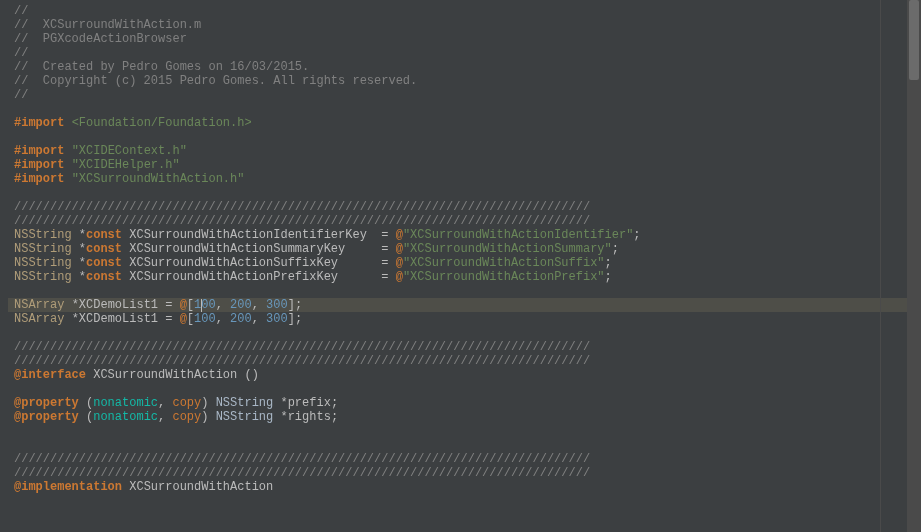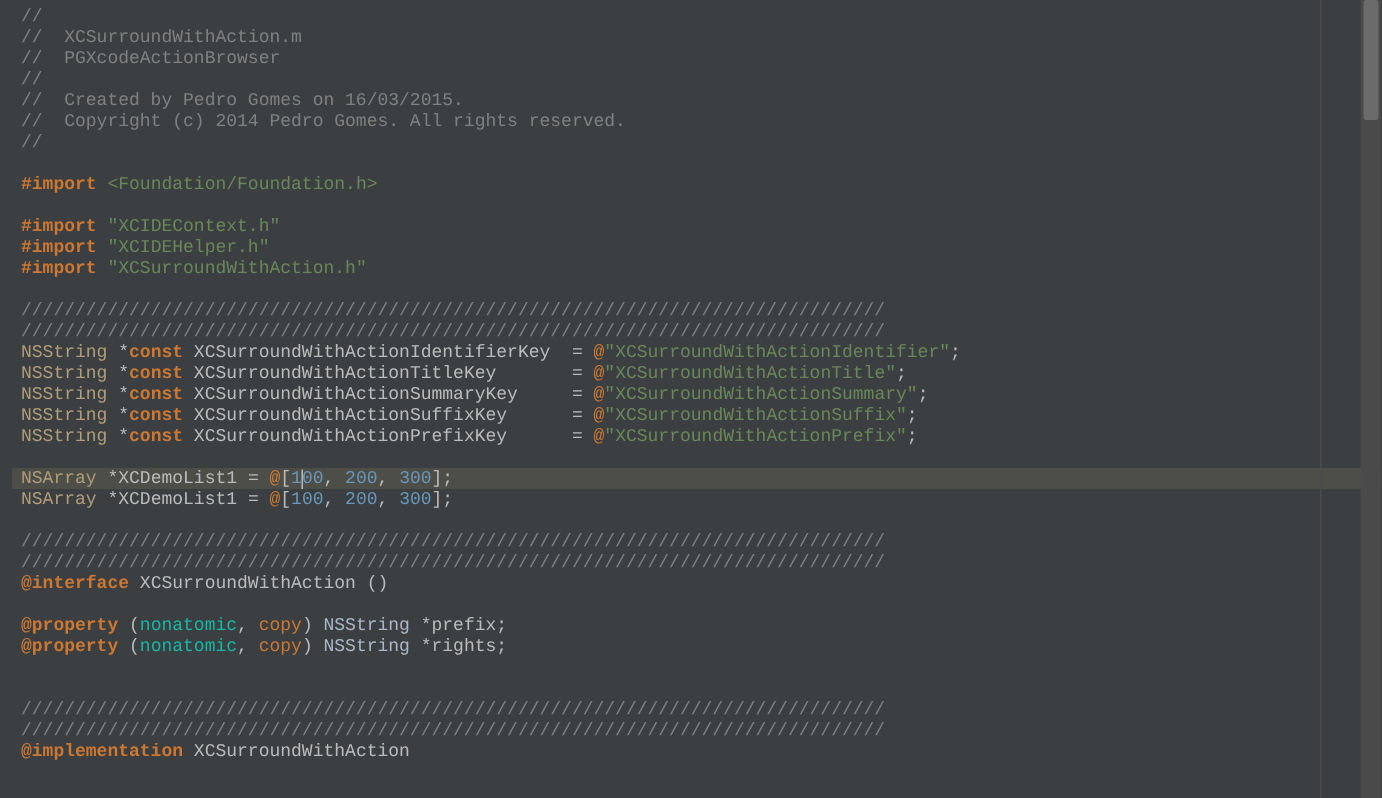--- a/index.html
+++ b/index.html
@@ -99,33 +99,32 @@
 <body>
 
 <div class="editor-container">
   <div class="gutter"></div>
   <div class="code-area">
     <div class="line comment">//</div>
     <div class="line comment">//  XCSurroundWithAction.m</div>
     <div class="line comment">//  PGXcodeActionBrowser</div>
     <div class="line comment">//</div>
     <div class="line comment">//  Created by Pedro Gomes on 16/03/2015.</div>
-    <div class="line comment">//  Copyright (c) 2014 Pedro Gomes. All rights reserved.</div>
+    <div class="line comment">//  Copyright (c) 2015 Pedro Gomes. All rights reserved.</div>
     <div class="line comment">//</div>
     <div class="line"> </div>
     <div class="line"><span class="keyword-import">#import</span> <span class="string">&lt;Foundation/Foundation.h&gt;</span></div>
     <div class="line"> </div>
     <div class="line"><span class="keyword-import">#import</span> <span class="string">"XCIDEContext.h"</span></div>
     <div class="line"><span class="keyword-import">#import</span> <span class="string">"XCIDEHelper.h"</span></div>
     <div class="line"><span class="keyword-import">#import</span> <span class="string">"XCSurroundWithAction.h"</span></div>
     <div class="line"> </div>
     <div class="line comment">////////////////////////////////////////////////////////////////////////////////</div>
     <div class="line comment">////////////////////////////////////////////////////////////////////////////////</div>
     <div class="line"><span class="type-yellow">NSString</span> <span class="punct">*</span><span class="keyword-const">const</span> <span class="identifier">XCSurroundWithActionIdentifierKey</span><span> </span> <span class="punct">=</span> <span class="at-sign">@</span><span class="string-key">"XCSurroundWithActionIdentifier"</span><span class="punct">;</span></div>
-    <div class="line"><span class="type-yellow">NSString</span> <span class="punct">*</span><span class="keyword-const">const</span> <span class="identifier">XCSurroundWithActionTitleKey</span><span>      </span> <span class="punct">=</span> <span class="at-sign">@</span><span class="string-key">"XCSurroundWithActionTitle"</span><span class="punct">;</span></div>
     <div class="line"><span class="type-yellow">NSString</span> <span class="punct">*</span><span class="keyword-const">const</span> <span class="identifier">XCSurroundWithActionSummaryKey</span><span>    </span> <span class="punct">=</span> <span class="at-sign">@</span><span class="string-key">"XCSurroundWithActionSummary"</span><span class="punct">;</span></div>
     <div class="line"><span class="type-yellow">NSString</span> <span class="punct">*</span><span class="keyword-const">const</span> <span class="identifier">XCSurroundWithActionSuffixKey</span><span>     </span> <span class="punct">=</span> <span class="at-sign">@</span><span class="string-key">"XCSurroundWithActionSuffix"</span><span class="punct">;</span></div>
     <div class="line"><span class="type-yellow">NSString</span> <span class="punct">*</span><span class="keyword-const">const</span> <span class="identifier">XCSurroundWithActionPrefixKey</span><span>     </span> <span class="punct">=</span> <span class="at-sign">@</span><span class="string-key">"XCSurroundWithActionPrefix"</span><span class="punct">;</span></div>
     <div class="line"> </div>
     <div class="line highlighted"><span class="type-yellow">NSArray</span> <span class="punct">*</span><span class="identifier">XCDemoList1</span> <span class="punct">=</span> <span class="at-sign">@</span><span class="punct">[</span><span class="number">1</span><span class="cursor"></span><span class="number">00</span><span class="punct">, </span><span class="number">200</span><span class="punct">, </span><span class="number">300</span><span class="punct">]</span><span class="punct">;</span></div>
     <div class="line"><span class="type-yellow">NSArray</span> <span class="punct">*</span><span class="identifier">XCDemoList1</span> <span class="punct">=</span> <span class="at-sign">@</span><span class="punct">[</span><span class="number">100</span><span class="punct">, </span><span class="number">200</span><span class="punct">, </span><span class="number">300</span><span class="punct">]</span><span class="punct">;</span></div>
     <div class="line"> </div>
     <div class="line comment">////////////////////////////////////////////////////////////////////////////////</div>
     <div class="line comment">////////////////////////////////////////////////////////////////////////////////</div>
     <div class="line"><span class="keyword-interface">@interface</span> <span class="identifier">XCSurroundWithAction</span> <span class="punct">()</span></div>

